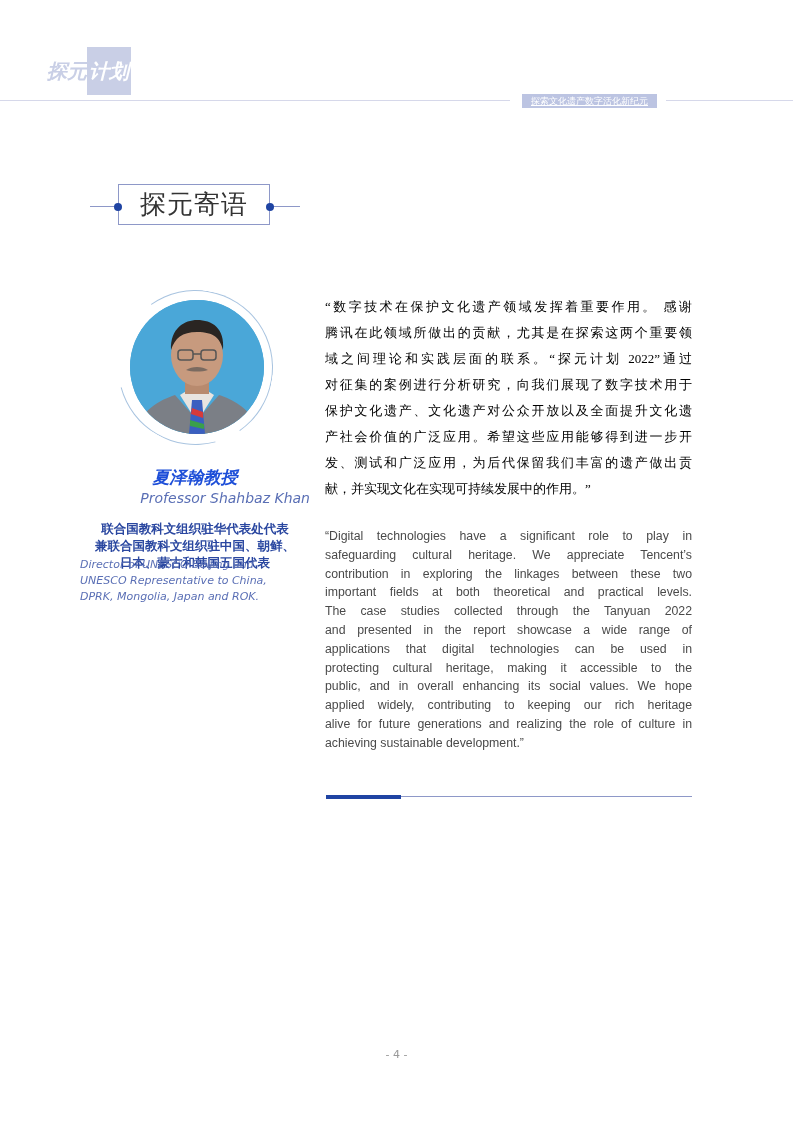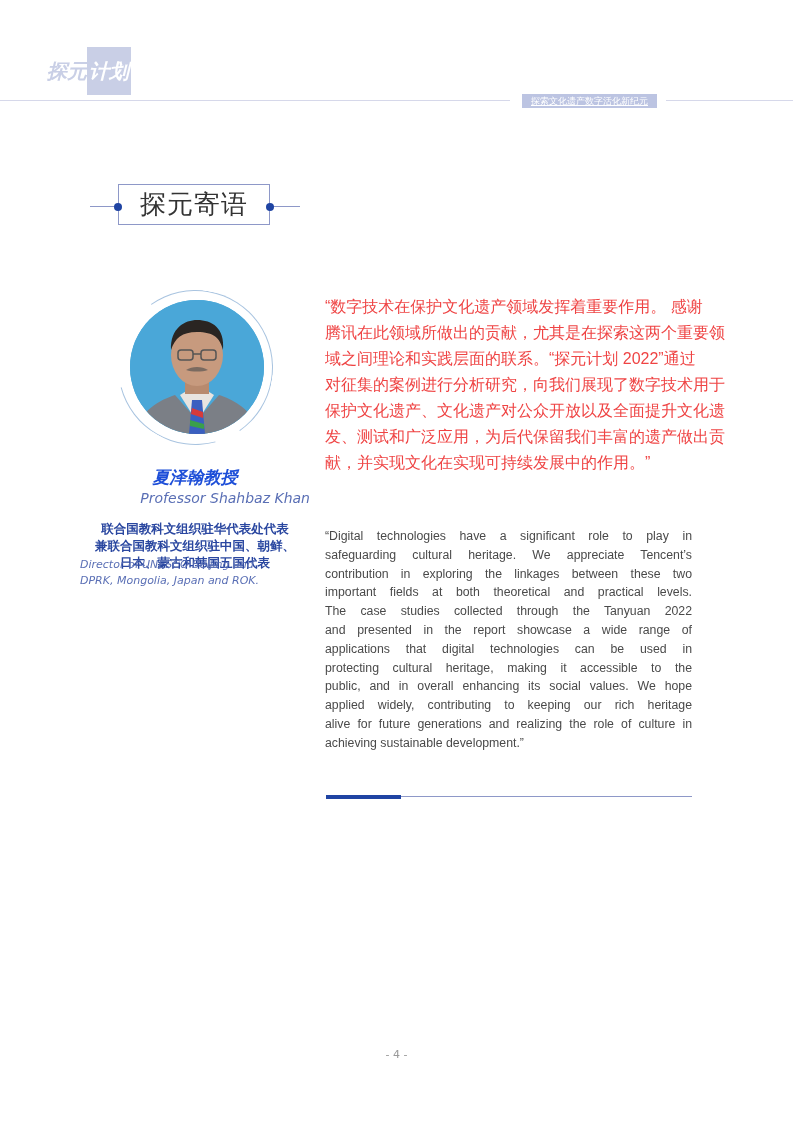--- a/index.html
+++ b/index.html
@@ -44,22 +44,22 @@
   .name-en { position: absolute; left: 80px; top: 490px; width: 230px; text-align: right;
              font-size: 14px; font-style: italic; color: #5a6fb5; font-family: "DejaVu Sans", sans-serif; }
   .role-cn { position: absolute; left: 80px; top: 520px; width: 230px; text-align: center;
              font-size: 12.5px; font-weight: bold; color: #2a47a0; line-height: 17px;
              font-family: "DejaVu Sans", sans-serif; }
   .role-en { position: absolute; left: 80px; top: 557px; width: 230px; 
              font-size: 11px; font-style: italic; color: #5a6fb5; line-height: 16px;
              font-family: "DejaVu Sans", sans-serif; }
 
   
-  .quote-cn { position: absolute; left: 325px; top: 294px; width: 367px; font-size: 16px;
-              line-height: 26px; color: #ef4444; text-align: justify; font-family: Liberation Sans, sans-serif; }
+  .quote-cn { position: absolute; left: 325px; top: 294px; width: 367px; font-size: 13px;
+              line-height: 26px; color: #000000; text-align: justify; font-family: Liberation Serif, serif; }
   .quote-cn .ln { display: block; white-space: nowrap; text-align-last: justify; }
   .quote-cn .ln.last { text-align-last: left; }
   .quote-en { position: absolute; left: 325px; top: 527px; width: 367px; font-size: 12.3px;
               line-height: 18.8px; color: #4a4a4a; font-family: "Liberation Sans", sans-serif; }
   .quote-en .ln { display: block; white-space: nowrap; text-align: justify; text-align-last: justify; }
   .quote-en .ln.last { text-align-last: left; }
 
   .bottom-thin { position: absolute; left: 326px; top: 796px; width: 366px; height: 1px; background: #8e98c8; }
   .bottom-thick { position: absolute; left: 326px; top: 795px; width: 75px; height: 4px; background: #1f44a3; }
 
@@ -114,29 +114,31 @@
 
 <div class="name-cn">夏泽翰教授</div>
 <div class="name-en">Professor Shahbaz Khan</div>
 <div class="role-cn">
   <div>联合国教科文组织驻华代表处代表</div>
   <div>兼联合国教科文组织驻中国、朝鲜、</div>
   <div>日本、蒙古和韩国五国代表</div>
 </div>
 <div class="role-en">
   <div>Director of UNESCO Beijing and</div>
+  <div>UNESCO Representative to China,</div>
   <div>DPRK, Mongolia, Japan and ROK.</div>
 </div>
 
 <div class="quote-cn">
   <span class="ln">“数字技术在保护文化遗产领域发挥着重要作用。 感谢</span>
   <span class="ln">腾讯在此领域所做出的贡献，尤其是在探索这两个重要领</span>
   <span class="ln">域之间理论和实践层面的联系。“探元计划 2022”通过</span>
   <span class="ln">对征集的案例进行分析研究，向我们展现了数字技术用于</span>
   <span class="ln">保护文化遗产、文化遗产对公众开放以及全面提升文化遗</span>
+  <span class="ln">产社会价值的广泛应用。希望这些应用能够得到进一步开</span>
   <span class="ln">发、测试和广泛应用，为后代保留我们丰富的遗产做出贡</span>
   <span class="ln last">献，并实现文化在实现可持续发展中的作用。”</span>
 </div>
 
 <div class="quote-en">
   <span class="ln">“Digital technologies have a significant role to play in</span>
   <span class="ln">safeguarding cultural heritage. We appreciate Tencent’s</span>
   <span class="ln">contribution in exploring the linkages between these two</span>
   <span class="ln">important fields at both theoretical and practical levels.</span>
   <span class="ln">The case studies collected through the Tanyuan 2022</span>

